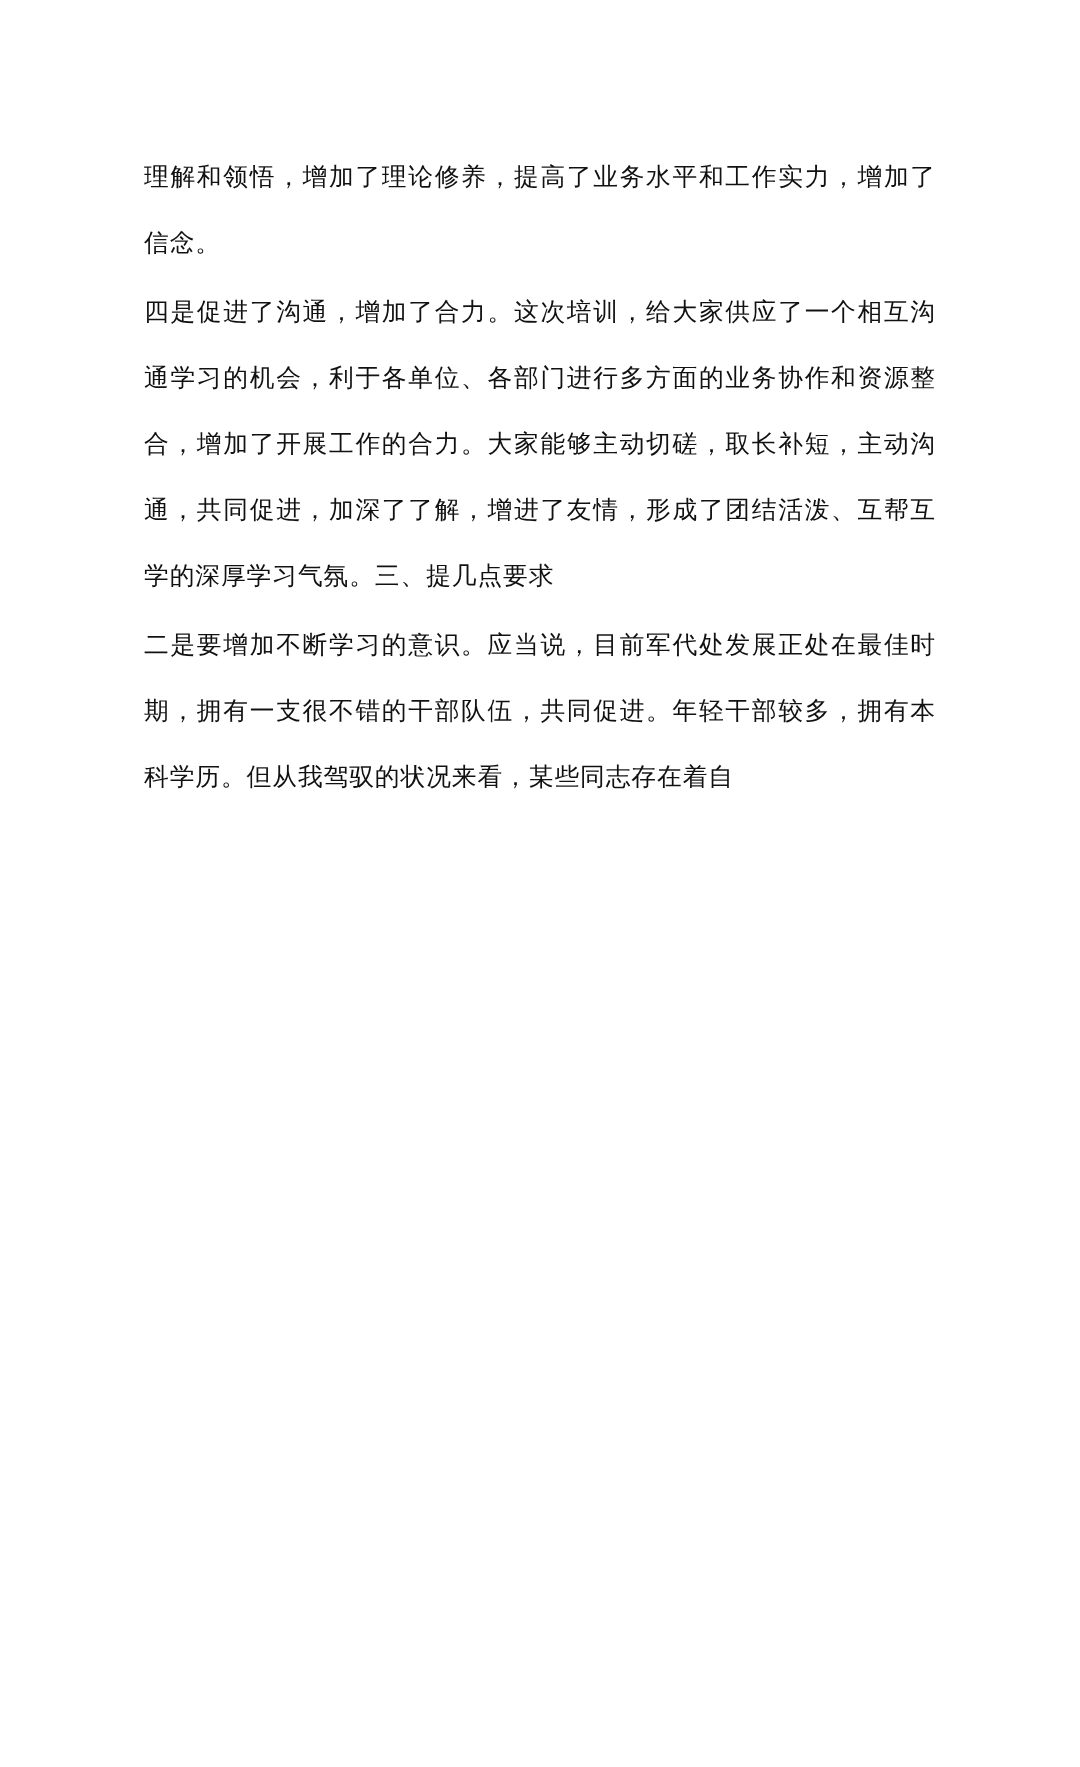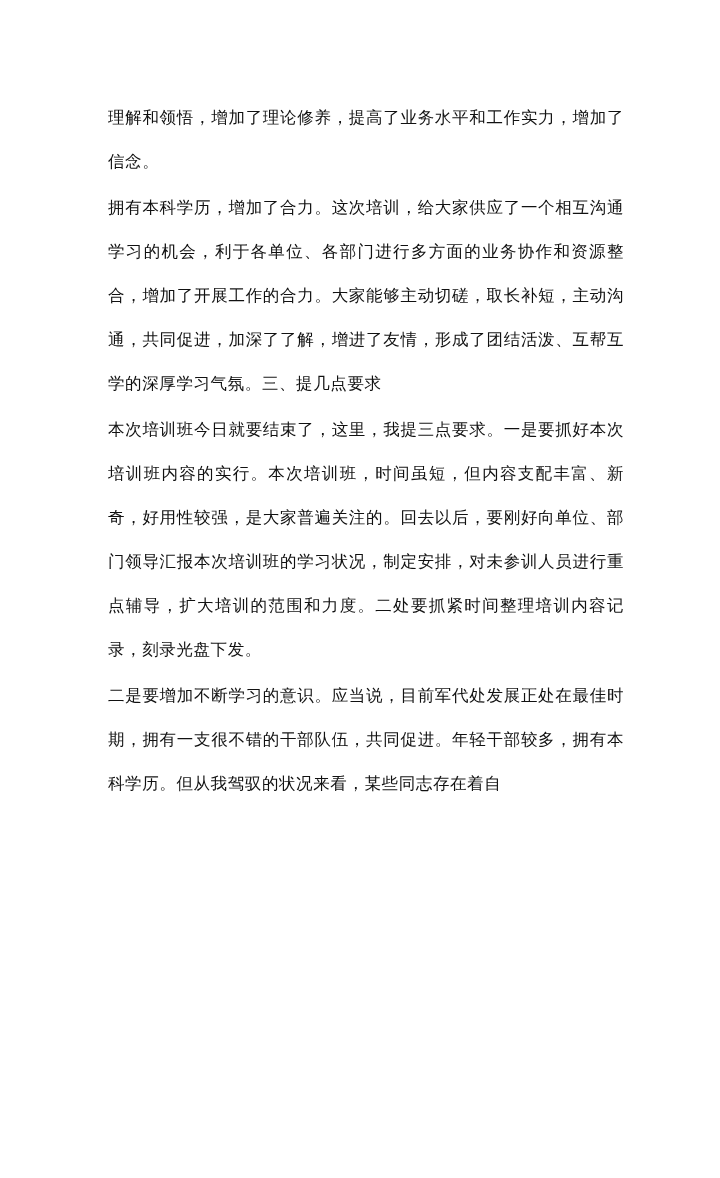--- a/index.html
+++ b/index.html
@@ -20,33 +20,32 @@
     height: 1178px;
     background: #ffffff;
     box-sizing: border-box;
     padding: 96px 96px 40px 96px;
     overflow: hidden;
   }
   .doc-body {
     display: block;
   }
   .para {
-    margin: 0 0 2px 12px;
+    margin: 0 0 2px 0;
     font-size: 16.5px;
     line-height: 44px;
     letter-spacing: 0.6px;
     text-align: justify;
     text-justify: inter-character;
     color: #111111;
     font-family: "DejaVu Serif", "Liberation Serif", serif;
   }
 </style>
 </head>
 <body>
 
 <div class="page">
   <div class="doc-body">
     <p class="para">理解和领悟，增加了理论修养，提高了业务水平和工作实力，增加了信念。</p>
-    <p class="para">拥有本科学历，增加了合力。这次培训，给大家供应了一个相互沟通学习的机会，利于各单位、各部门进行多方面的业务协作和资源整合，增加了开展工作的合力。大家能够主动切磋，取长补短，主动沟通，共同促进，加深了了解，增进了友情，形成了团结活泼、互帮互学的深厚学习气氛。三、提几点要求</p>
-    <p class="para">本次培训班今日就要结束了，这里，我提三点要求。一是要抓好本次培训班内容的实行。本次培训班，时间虽短，但内容支配丰富、新奇，好用性较强，是大家普遍关注的。回去以后，要刚好向单位、部门领导汇报本次培训班的学习状况，制定安排，对未参训人员进行重点辅导，扩大培训的范围和力度。二处要抓紧时间整理培训内容记录，刻录光盘下发。</p>
+    <p class="para">四是促进了沟通，增加了合力。这次培训，给大家供应了一个相互沟通学习的机会，利于各单位、各部门进行多方面的业务协作和资源整合，增加了开展工作的合力。大家能够主动切磋，取长补短，主动沟通，共同促进，加深了了解，增进了友情，形成了团结活泼、互帮互学的深厚学习气氛。三、提几点要求</p>
     <p class="para">二是要增加不断学习的意识。应当说，目前军代处发展正处在最佳时期，拥有一支很不错的干部队伍，共同促进。年轻干部较多，拥有本科学历。但从我驾驭的状况来看，某些同志存在着自</p>
   </div>
 </div>
 
 </body></html>

